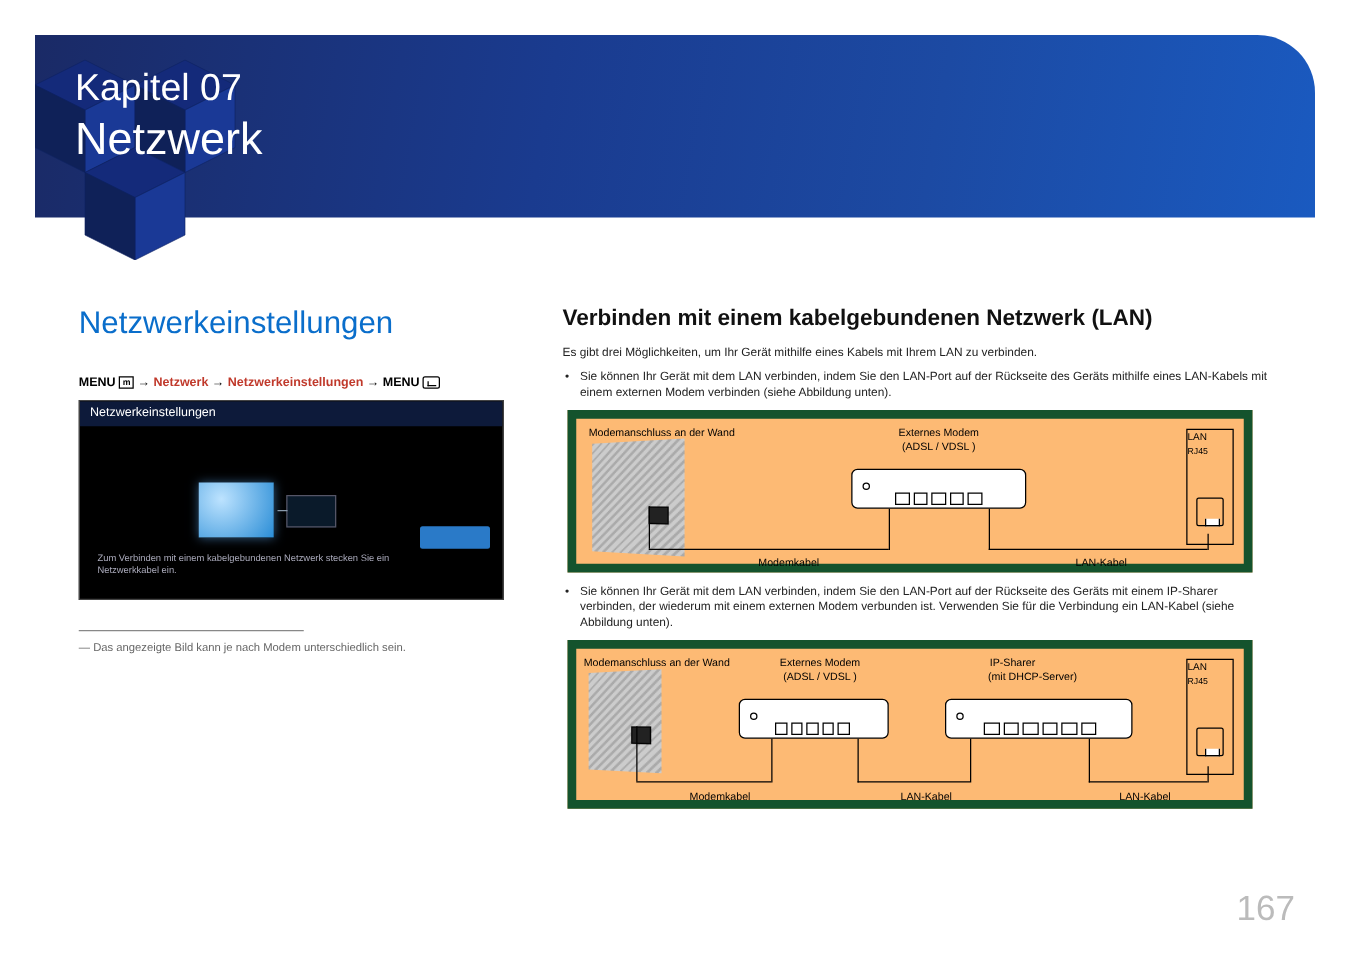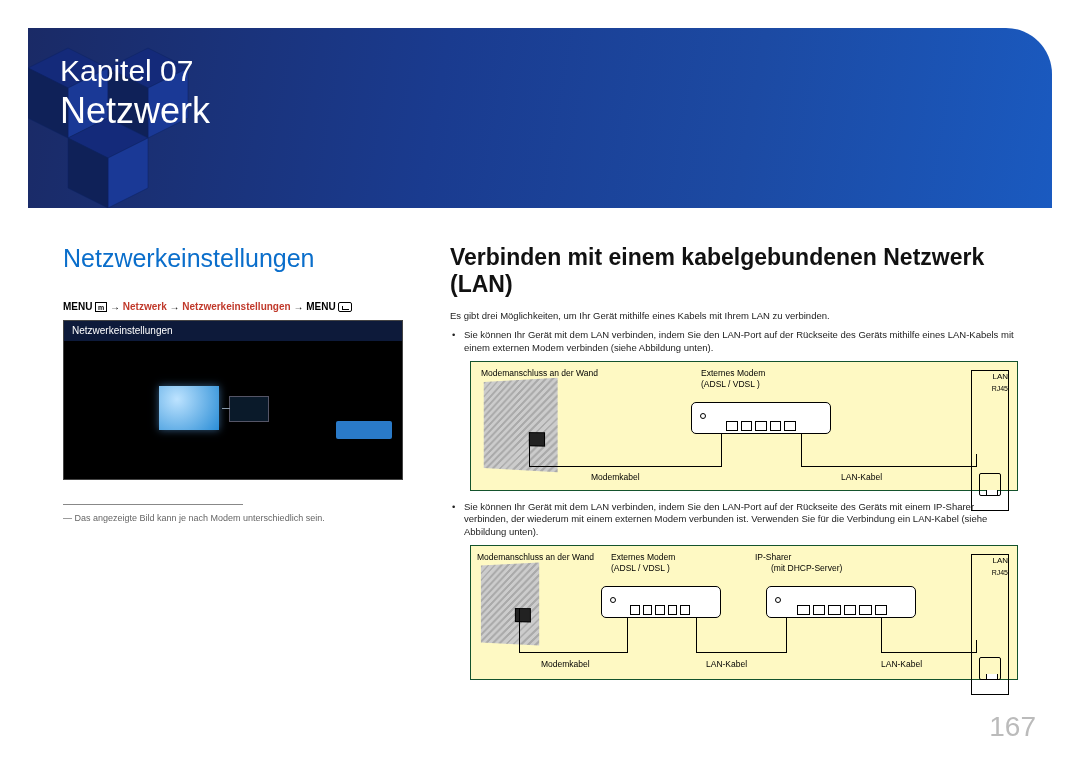--- a/index.html
+++ b/index.html
@@ -7,21 +7,21 @@
     font-family: Arial, Helvetica, sans-serif;
     background: #fff;
     width: 1080px;
     height: 763px;
     position: relative;
     overflow: hidden;
   }
   .cover-band {
     position: absolute;
     top: 28px; left: 28px; right: 28px;
-    height: 180px;
+    height: 146px;
     background: linear-gradient(100deg, #1a2a66 0%, #1a3b8f 40%, #1c4aa3 70%, #1a5ac0 100%);
     border-top-right-radius: 46px;
   }
   .cover-cubes {
     position: absolute;
     left: 0; top: 0; width: 260px; height: 180px;
     overflow: hidden;
   }
   .cover-cubes svg { width: 100%; height: 100%; }
   .chapter-label {
@@ -88,54 +88,54 @@
     color:#aab; font-size:7.5px; line-height:1.3;
   }
   .divider { border-top:1px solid #888; width:180px; margin:24px 0 8px; }
   .footnote { font-size:9px; color:#666; }
 
   .right-col {
     position: absolute;
     left: 450px; top: 244px;
     width: 570px;
   }
-  .sec-title-black { font-size: 23px; font-weight: 600; color:#111; margin-bottom: 12px; }
+  .sec-title-black { font-size: 18px; font-weight: 600; color:#111; margin-bottom: 12px; }
   .intro { font-size: 9.5px; color:#222; margin-bottom: 8px; }
   .bullet { font-size: 9.5px; color:#222; margin: 0 0 6px 14px; position:relative; line-height:1.35; }
   .bullet::before { content:"•"; position:absolute; left:-12px; }
 
   .diagram {
-    border:1px solid #14532d; background:#fef9c3; position:relative;
-    margin: 4px 0 10px 20px;
+    border:7px solid #14532d; background:#fdba74; position:relative;
+    margin: 4px 0 10px 4px;
   }
   .diag1 { width: 548px; height: 130px; }
   .diag2 { width: 548px; height: 135px; }
-  .d-label { position:absolute; font-size:8.5px; color:#000; }
+  .d-label { position:absolute; font-size:8.5px; color:#000; text-align:center; }
   .wall {
     position:absolute; left:10px; top:18px; width:76px; height:90px;
     background: repeating-linear-gradient(135deg,#aaa,#aaa 2px,#ccc 2px,#ccc 5px);
     transform: perspective(200px) rotateY(-14deg);
   }
   .wall-port {
     position:absolute; left:48px; top:52px; width:16px; height:14px;
     background:#222; border:1px solid #000;
   }
   .modem-box {
     position:absolute; top:40px; width:140px; height:32px;
     border:1.5px solid #000; border-radius:5px; background:#fff;
   }
   .modem-box .ports {
     position:absolute; left:34px; top:18px; width:70px; height:10px;
     display:flex; gap:3px;
   }
   .modem-box .ports span { flex:1; border:1px solid #000; }
   .modem-box .dot { position:absolute; left:8px; top:10px; width:6px; height:6px; border:1px solid #000; border-radius:50%; }
   .lan-col {
-    position:absolute; right:8px; top:8px; width:38px; height:141px;
-    border:1px solid #000; text-align:right;
+    position:absolute; right:8px; top:8px; width:38px; height:93px;
+    border:1px solid #000; text-align:left;
   }
   .lan-col .lan-t { font-size:8px; padding-top:1px; }
   .lan-col .rj45 {
     position:absolute; bottom:14px; left:7px; width:22px; height:23px;
     border:1.5px solid #000; border-radius:2px;
   }
   .lan-col .rj45::after {
     content:""; position:absolute; left:6px; bottom:-1px; width:10px; height:5px;
     border:1.5px solid #000; border-top:none; background:#fff;
   }
@@ -183,20 +183,21 @@
     <span>→</span>
     <span>MENU</span>
     <span class="icon-enter"></span>
   </div>
 
   <div class="screenshot">
     <div class="ss-header">Netzwerkeinstellungen</div>
     <div class="ss-img"></div>
     <div class="ss-diag"></div>
     <div class="ss-button"></div>
+    <div class="ss-text-bottom">Zum Verbinden mit einem kabelgebundenen Netzwerk stecken Sie ein Netzwerkkabel ein.</div>
   </div>
 
   <div class="divider"></div>
   <div class="footnote">― Das angezeigte Bild kann je nach Modem unterschiedlich sein.</div>
 </div>
 
 <div class="right-col">
   <div class="sec-title-black">Verbinden mit einem kabelgebundenen Netzwerk (LAN)</div>
   <div class="intro">Es gibt drei Möglichkeiten, um Ihr Gerät mithilfe eines Kabels mit Ihrem LAN zu verbinden.</div>
   <div class="bullet">Sie können Ihr Gerät mit dem LAN verbinden, indem Sie den LAN-Port auf der Rückseite des Geräts mithilfe eines LAN-Kabels mit einem externen Modem verbinden (siehe Abbildung unten).</div>

